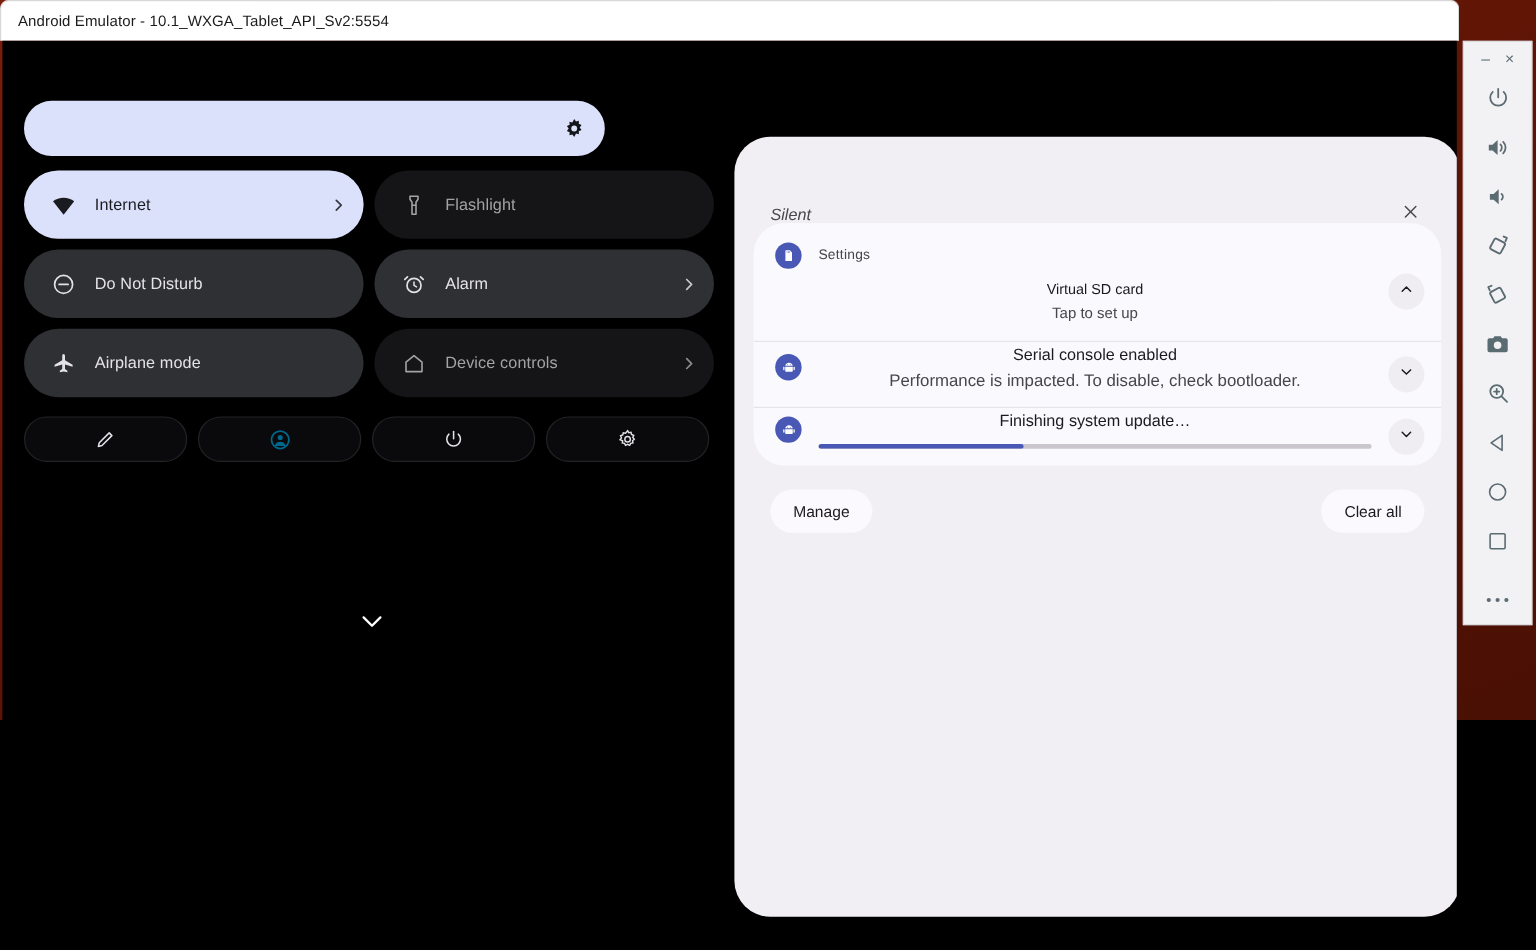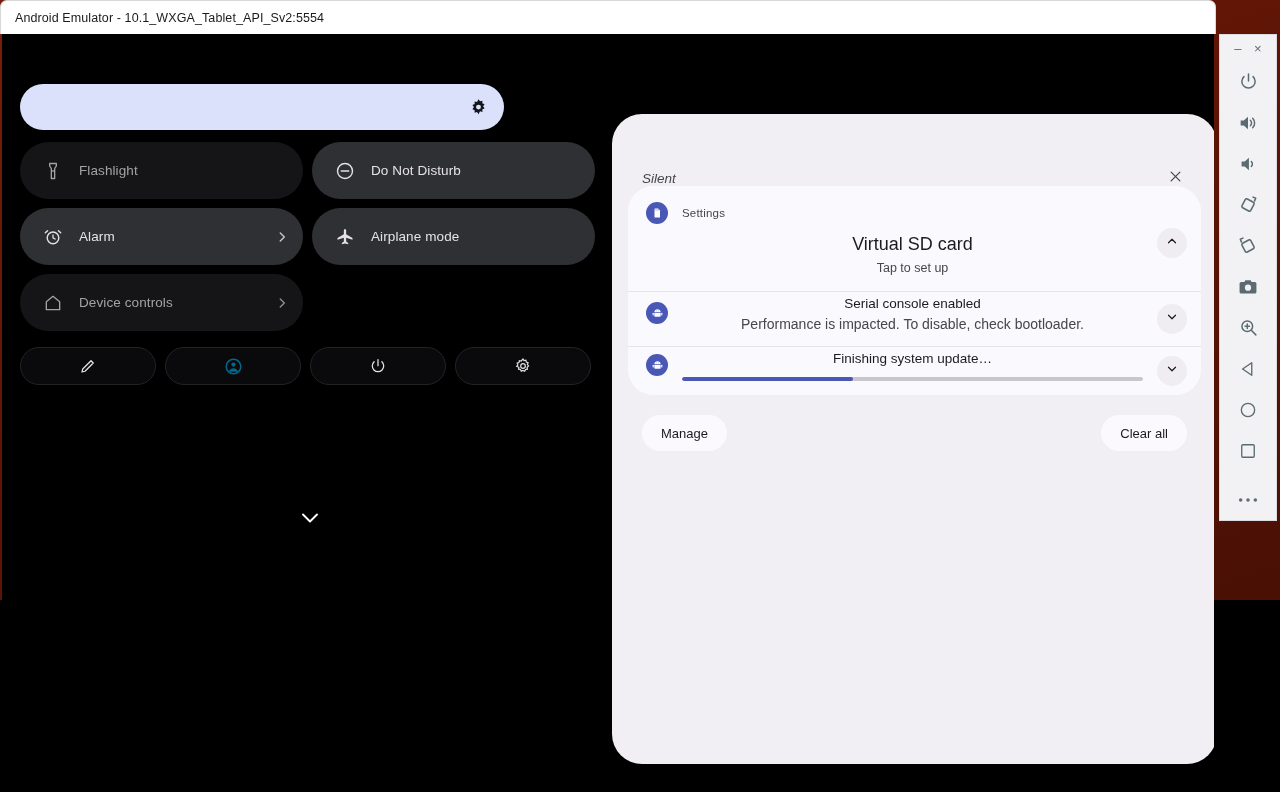--- a/index.html
+++ b/index.html
@@ -153,21 +153,21 @@
   }
   .notif + .notif { border-top: 1px solid #e6e3ea; }
   .notif .row1 { display: flex; align-items: center; }
   .appicon {
     width: 22px; height: 22px; border-radius: 50%;
     background: #4a58b5;
     display: flex; align-items: center; justify-content: center;
     flex: 0 0 auto;
   }
   .appname { margin-left: 14px; font-size: 11.5px; color: #45464c; letter-spacing: .2px; }
-  .notif .title { font-size: 18px; color: #1b1b1f; margin-top: 10px; margin-left: 36px; }
+  .notif .title { font-size: 12px; color: #1b1b1f; margin-top: 10px; margin-left: 36px; }
   .notif .sub   { font-size: 12.5px; color: #46464b; margin-top: 6px; margin-left: 36px; }
   .notif .actions { margin-top: 14px; margin-left: 34px; display: flex; gap: 26px; }
   .notif .actions a { font-size: 12.5px; color: #5a67bd; text-decoration: none; cursor: pointer; }
   .expander {
     position: absolute; right: 14px; top: 50%;
     transform: translateY(-50%);
     width: 30px; height: 30px; border-radius: 50%;
     background: #efedf2;
     display: flex; align-items: center; justify-content: center;
     cursor: pointer;
@@ -247,20 +247,33 @@
               <svg width="19" height="19" viewBox="0 0 24 24" fill="currentColor">
                 <path d="M12 1.6l1.9 2.6 3.1-.8-.2 3.2 2.9 1.3-1.9 2.6 1.9 2.6-2.9 1.3.2 3.2-3.1-.8L12 20.4l-1.9-2.6-3.1.8.2-3.2L4.3 14.1 6.2 11.5 4.3 8.9l2.9-1.3L7 4.4l3.1.8L12 1.6z"></path>
                 <circle cx="12" cy="11.5" r="3.1" fill="#dce1fb"></circle>
               </svg>
             </span>
           </div>
         </div>
 
         <div class="tile-grid">
 
+          <div class="tile on">
+            <span class="ti">
+              <svg width="20" height="20" viewBox="0 0 24 24" fill="currentColor">
+                <path d="M12 21.5L1.4 8.1C4.3 5.8 8 4.5 12 4.5s7.7 1.3 10.6 3.6L12 21.5z"></path>
+              </svg>
+            </span>
+            <span class="tl">Internet</span>
+            <span class="chev">
+              <svg width="14" height="14" viewBox="0 0 24 24" fill="none" stroke="currentColor" stroke-width="2.4" stroke-linecap="round" stroke-linejoin="round">
+                  <polyline points="9 5 16 12 9 19"></polyline>
+                </svg>
+            </span>
+          </div>
 
 
           <div class="tile dis">
             <span class="ti">
               <svg width="20" height="20" viewBox="0 0 24 24" fill="none" stroke="currentColor" stroke-width="1.6" stroke-linejoin="round">
                 <path d="M8 3h8v3l-2 3v12H10V9L8 6V3z"></path>
                   <line x1="10" y1="12" x2="14" y2="12"></line>
               </svg>
             </span>
             <span class="tl">Flashlight</span>

